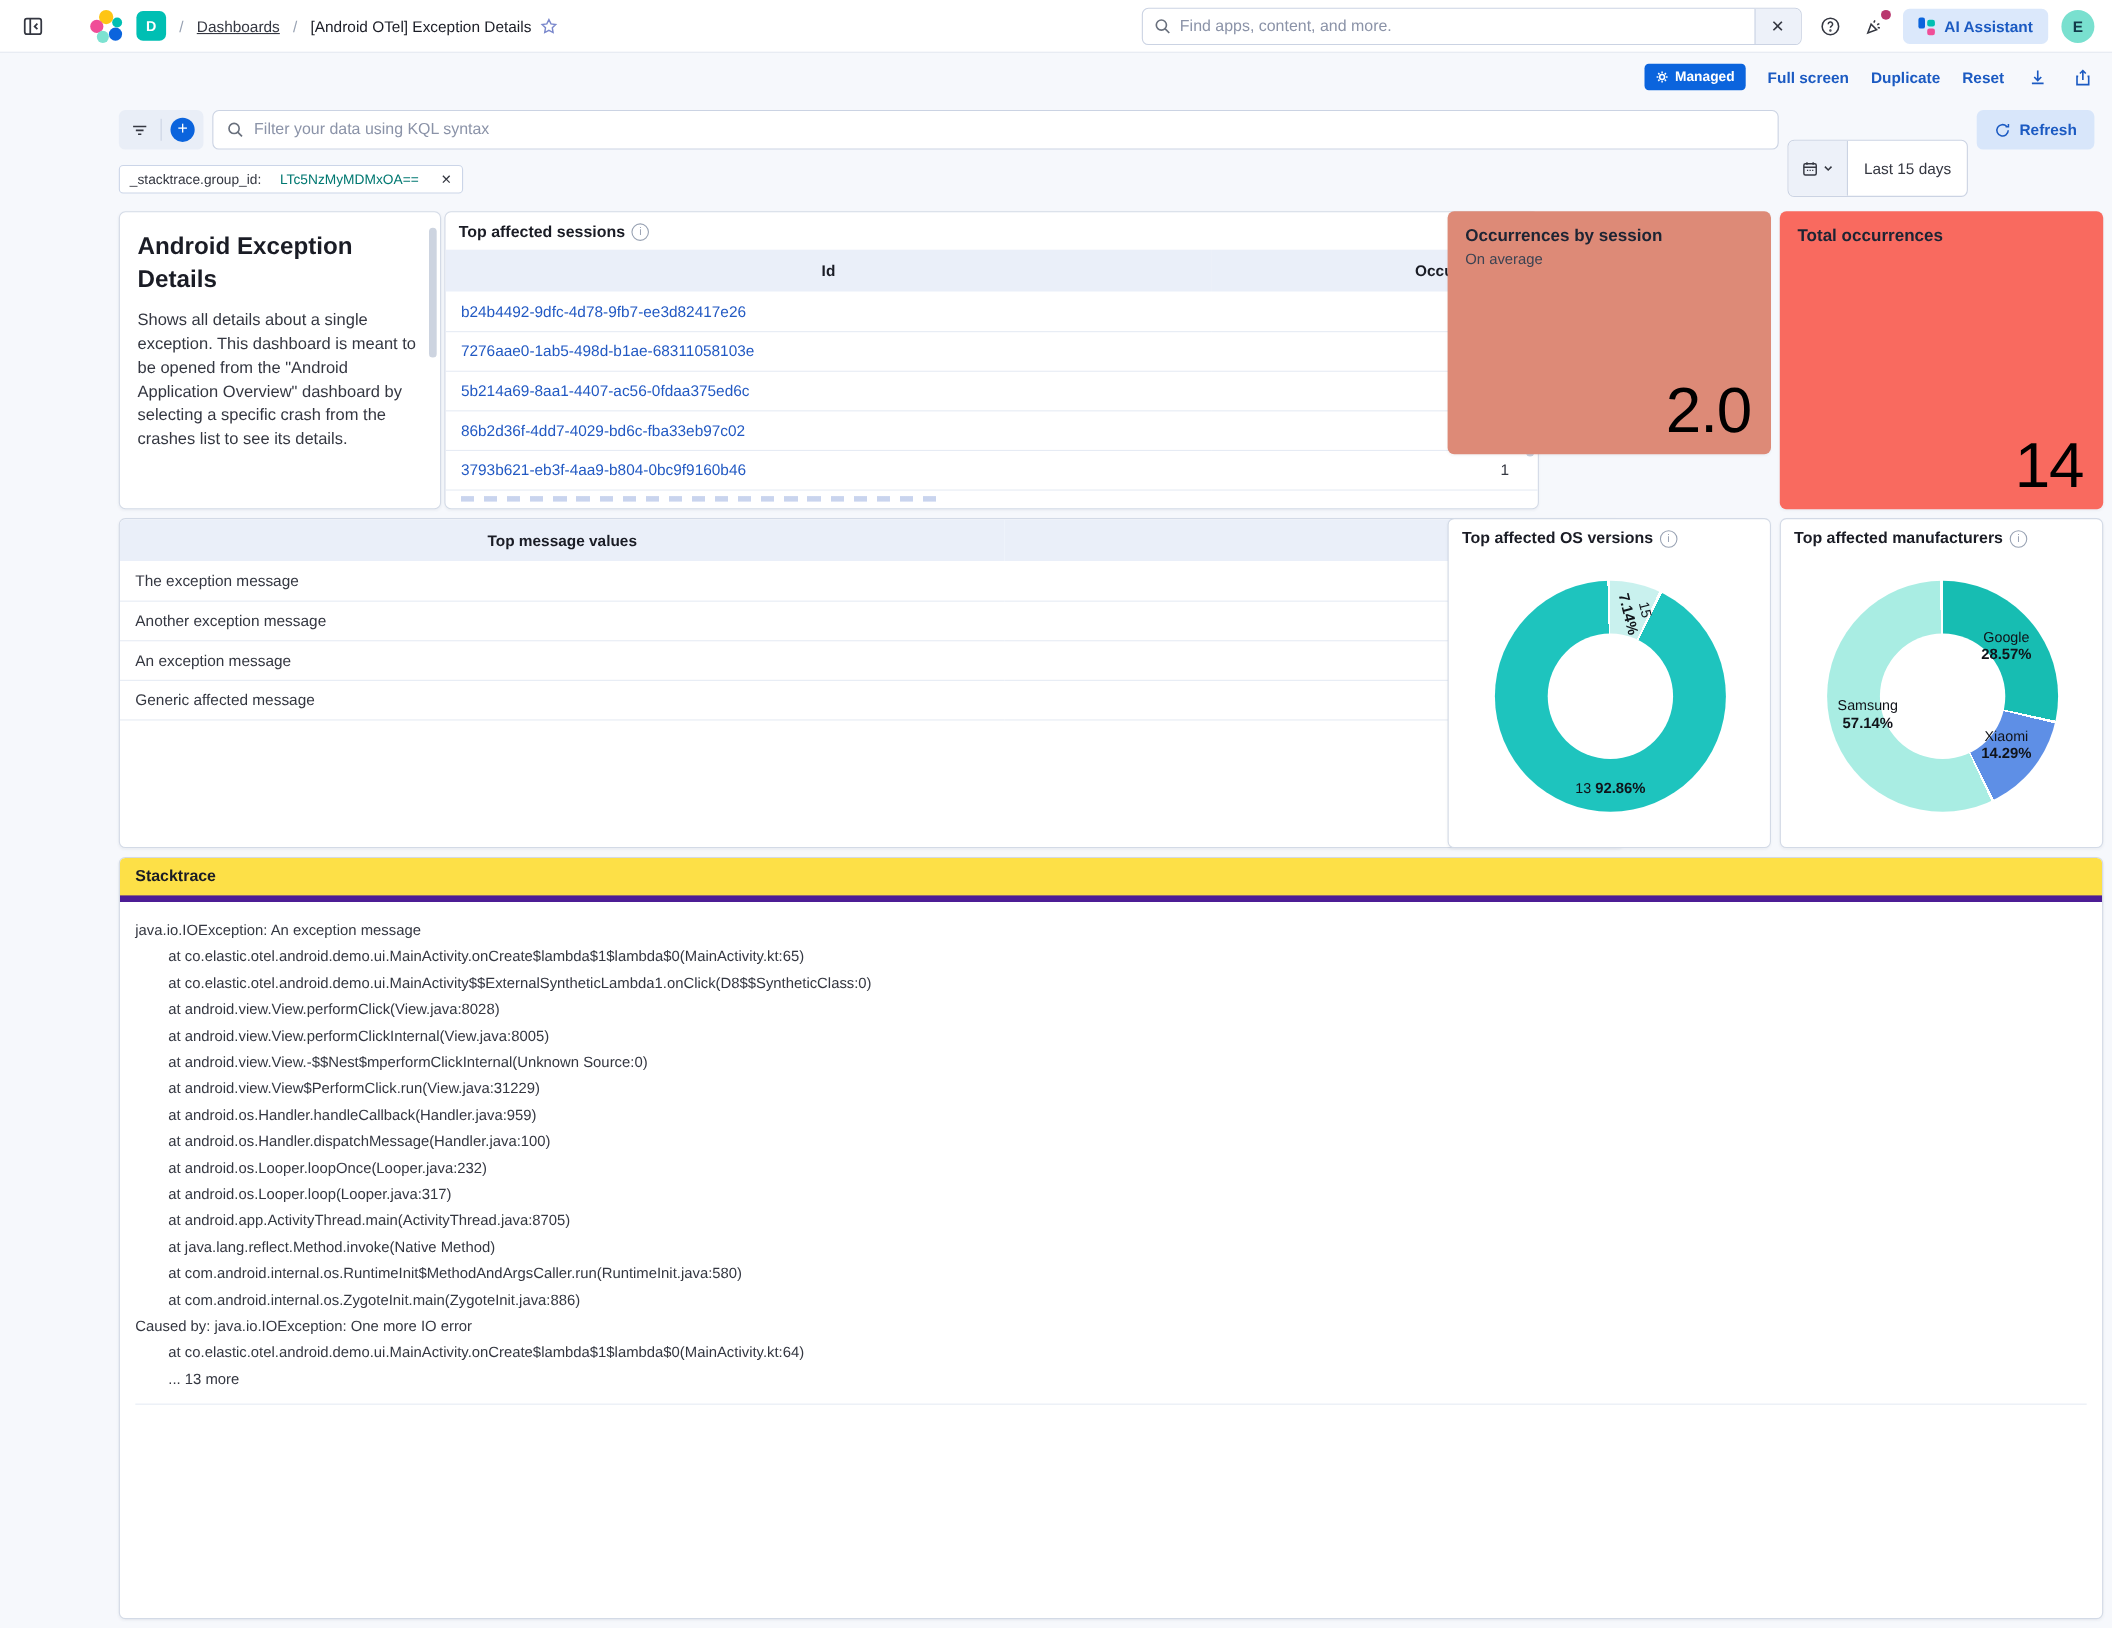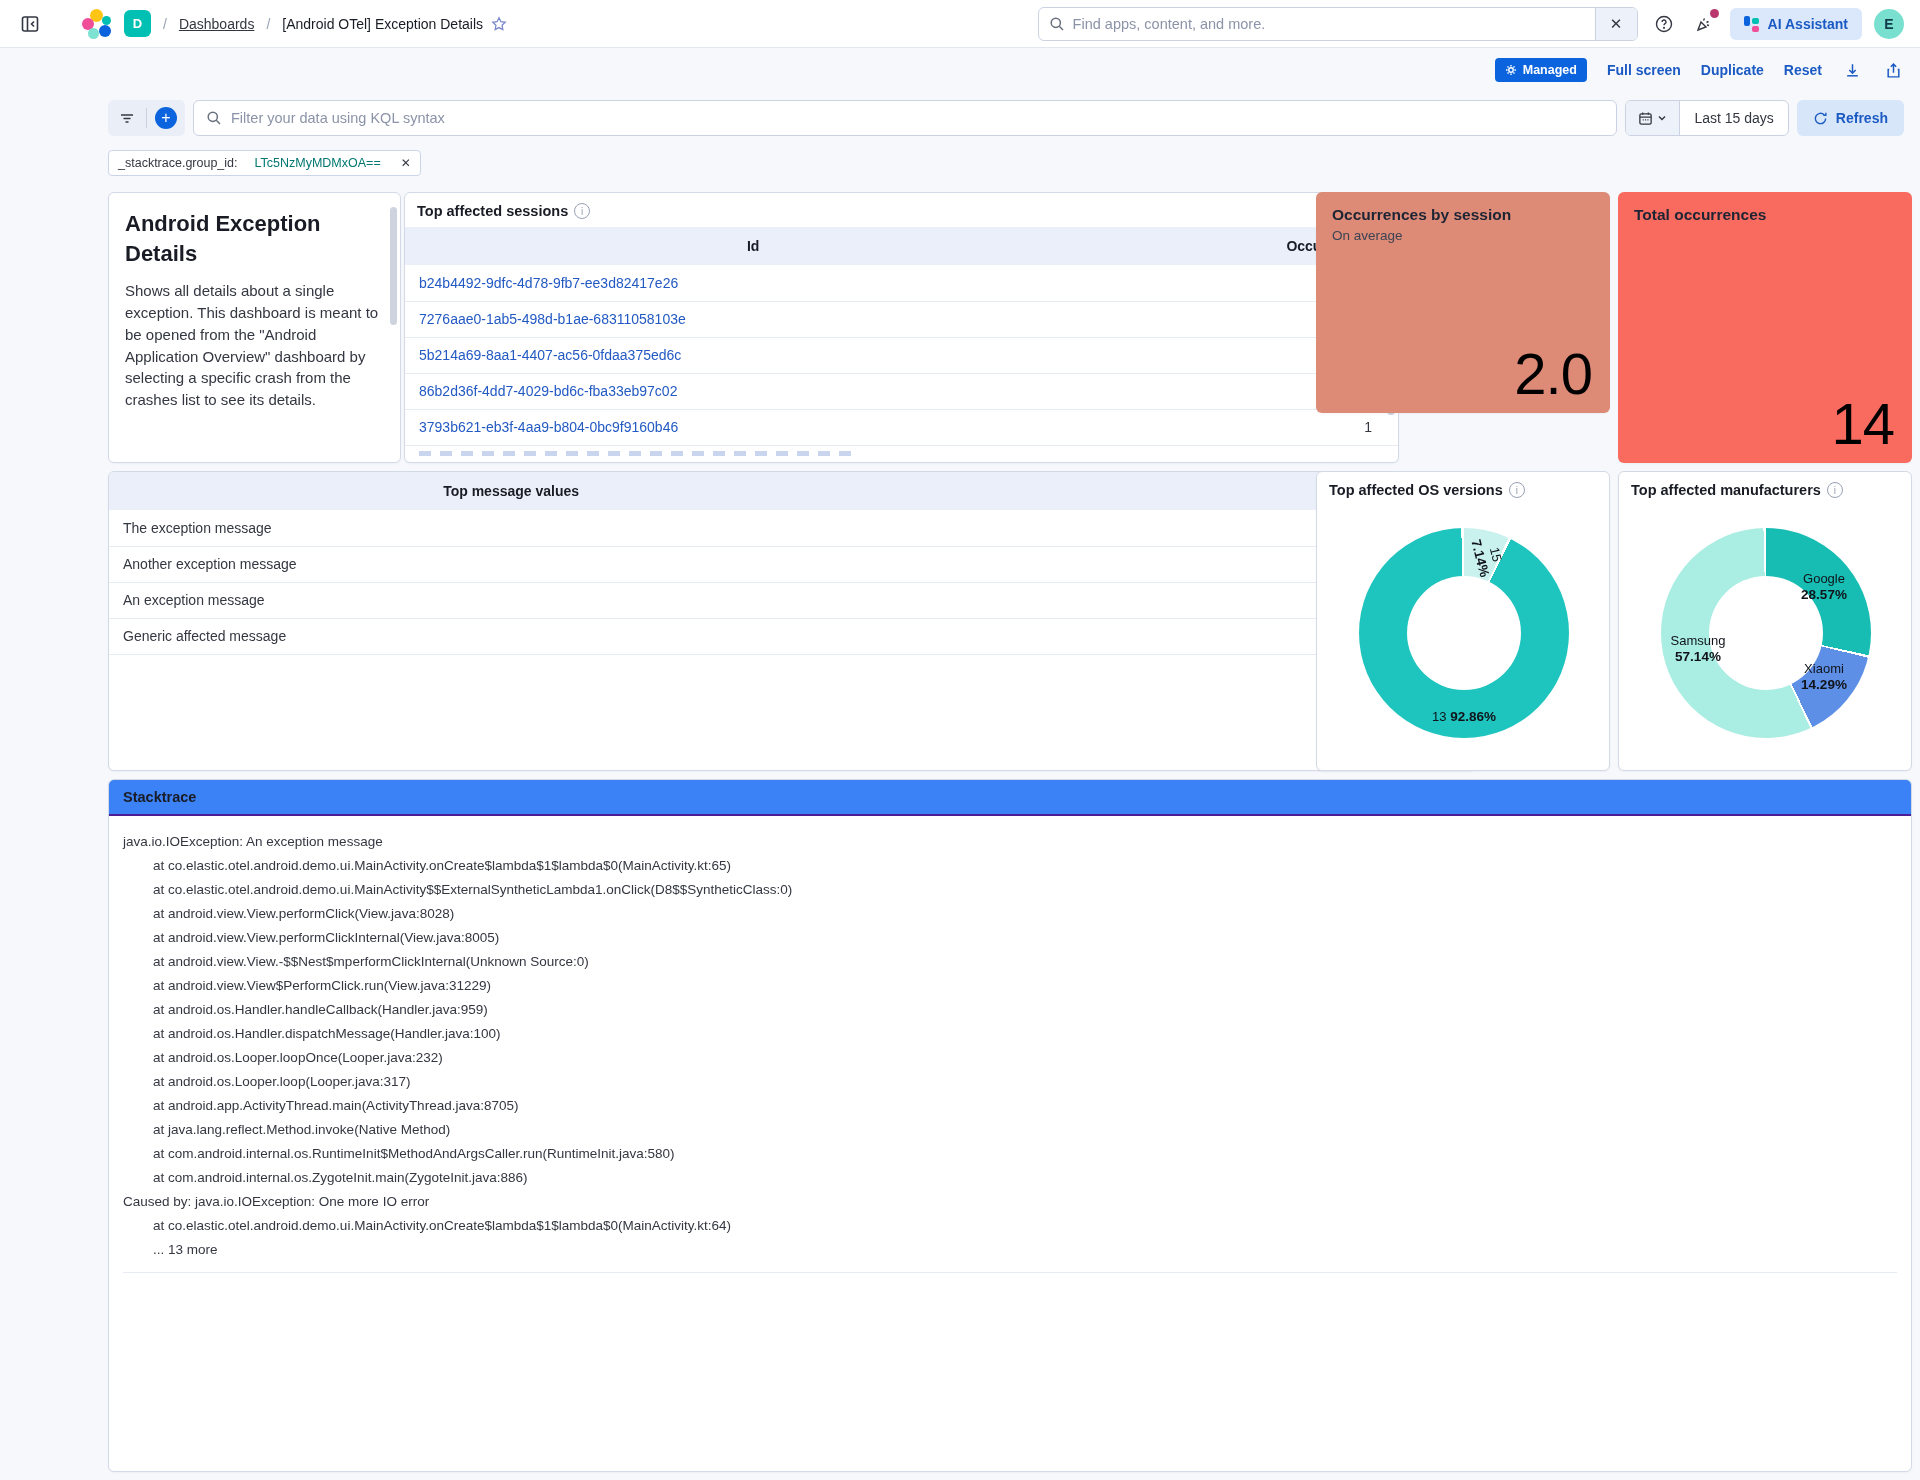--- a/index.html
+++ b/index.html
@@ -55,22 +55,22 @@
   .querybar { position:absolute; left:108px; top:100px; width:1796px; height:36px; display:flex; gap:8px; }
   .filter-group { display:flex; align-items:center; background:#e9eef7; border-radius:6px; height:36px; }
   .fg-seg { width:38px; height:36px; display:flex; align-items:center; justify-content:center; cursor:pointer; }
   .fg-div { width:1px; height:20px; background:#cbd3e3; }
   .plus-circle { width:22px; height:22px; border-radius:50%; background:#0b64dd; color:#fff; display:flex;
                  align-items:center; justify-content:center; font-size:16px; line-height:1; }
   .kql { flex:1; display:flex; align-items:center; gap:9px; background:#fff; border:1px solid #cbd3e3;
          border-radius:6px; padding:0 12px; }
   .kql input { border:none; outline:none; flex:1; font-size:14.5px; color:#343741; background:transparent; }
   .kql input::placeholder { color:#8b93a8; }
-  .date-group { display:flex; align-items:stretch; height:36px; border:1px solid #cbd3e3; border-radius:6px;
-                overflow:hidden; background:#fff; }
+  .date-group { display:flex; align-items:stretch; height:52px; border:1px solid #cbd3e3; border-radius:6px;
+                overflow:hidden; background:#fff;margin-top:27px; }
   .date-cal { width:54px; background:#edf1f9; border-right:1px solid #cbd3e3; display:flex; align-items:center;
               justify-content:center; gap:4px; cursor:pointer; color:#343741; }
   .date-text { display:flex; align-items:center; padding:0 14px; font-size:14px; color:#343741; cursor:pointer; white-space:nowrap; }
   .refresh-btn { display:flex; align-items:center; gap:8px; background:#d8e6fa; border:none; border-radius:6px;
                  height:36px; padding:0 16px; color:#1b5ac2; font-size:14px; font-weight:bold; cursor:pointer; }
 
   
   .pill-row { position:absolute; left:108px; top:150px; }
   .pill { display:inline-flex; align-items:center; gap:17px; background:#fff; border:1px solid #cbd5e8;
           border-radius:4px; height:26px; padding:0 9px; font-size:12.5px; cursor:pointer; }
@@ -128,21 +128,21 @@
   .dlabel { position:absolute; font-size:13px; color:#101319; text-align:center; line-height:1.25; z-index:2; white-space:nowrap; }
   .dlabel b { font-size:13.5px; }
   .lab-os-big { left:0; right:0; bottom:12px; }
   .lab-os-small { left:100px; top:12px; width:56px; transform:rotate(76deg); }
   .lab-os-small span { display:block; }
   .lab-google  { left:163px; top:60px;  transform:translate(-50%,-50%); }
   .lab-xiaomi  { left:163px; top:150px; transform:translate(-50%,-50%); }
   .lab-samsung { left:37px;  top:122px; transform:translate(-50%,-50%); }
 
   
-  .st-header { background:#3b82f6; border-bottom:2px solid #4c1d95; font-size:14.5px; font-weight:bold;
+  .st-header { background:#fde047; border-bottom:6px solid #4c1d95; font-size:14.5px; font-weight:bold;
                color:#1a1c25; padding:9px 14px; }
   .st-body { padding:14px 14px 10px 14px; }
   .st-line { font-size:13.5px; color:#343741; line-height:24px; white-space:pre-wrap; }
   .st-divider { border-top:1px solid #e6ebf4; margin-top:10px; }
 </style>
 </head>
 <body>
 
 <header class="topbar">
   <button class="nav-toggle">

